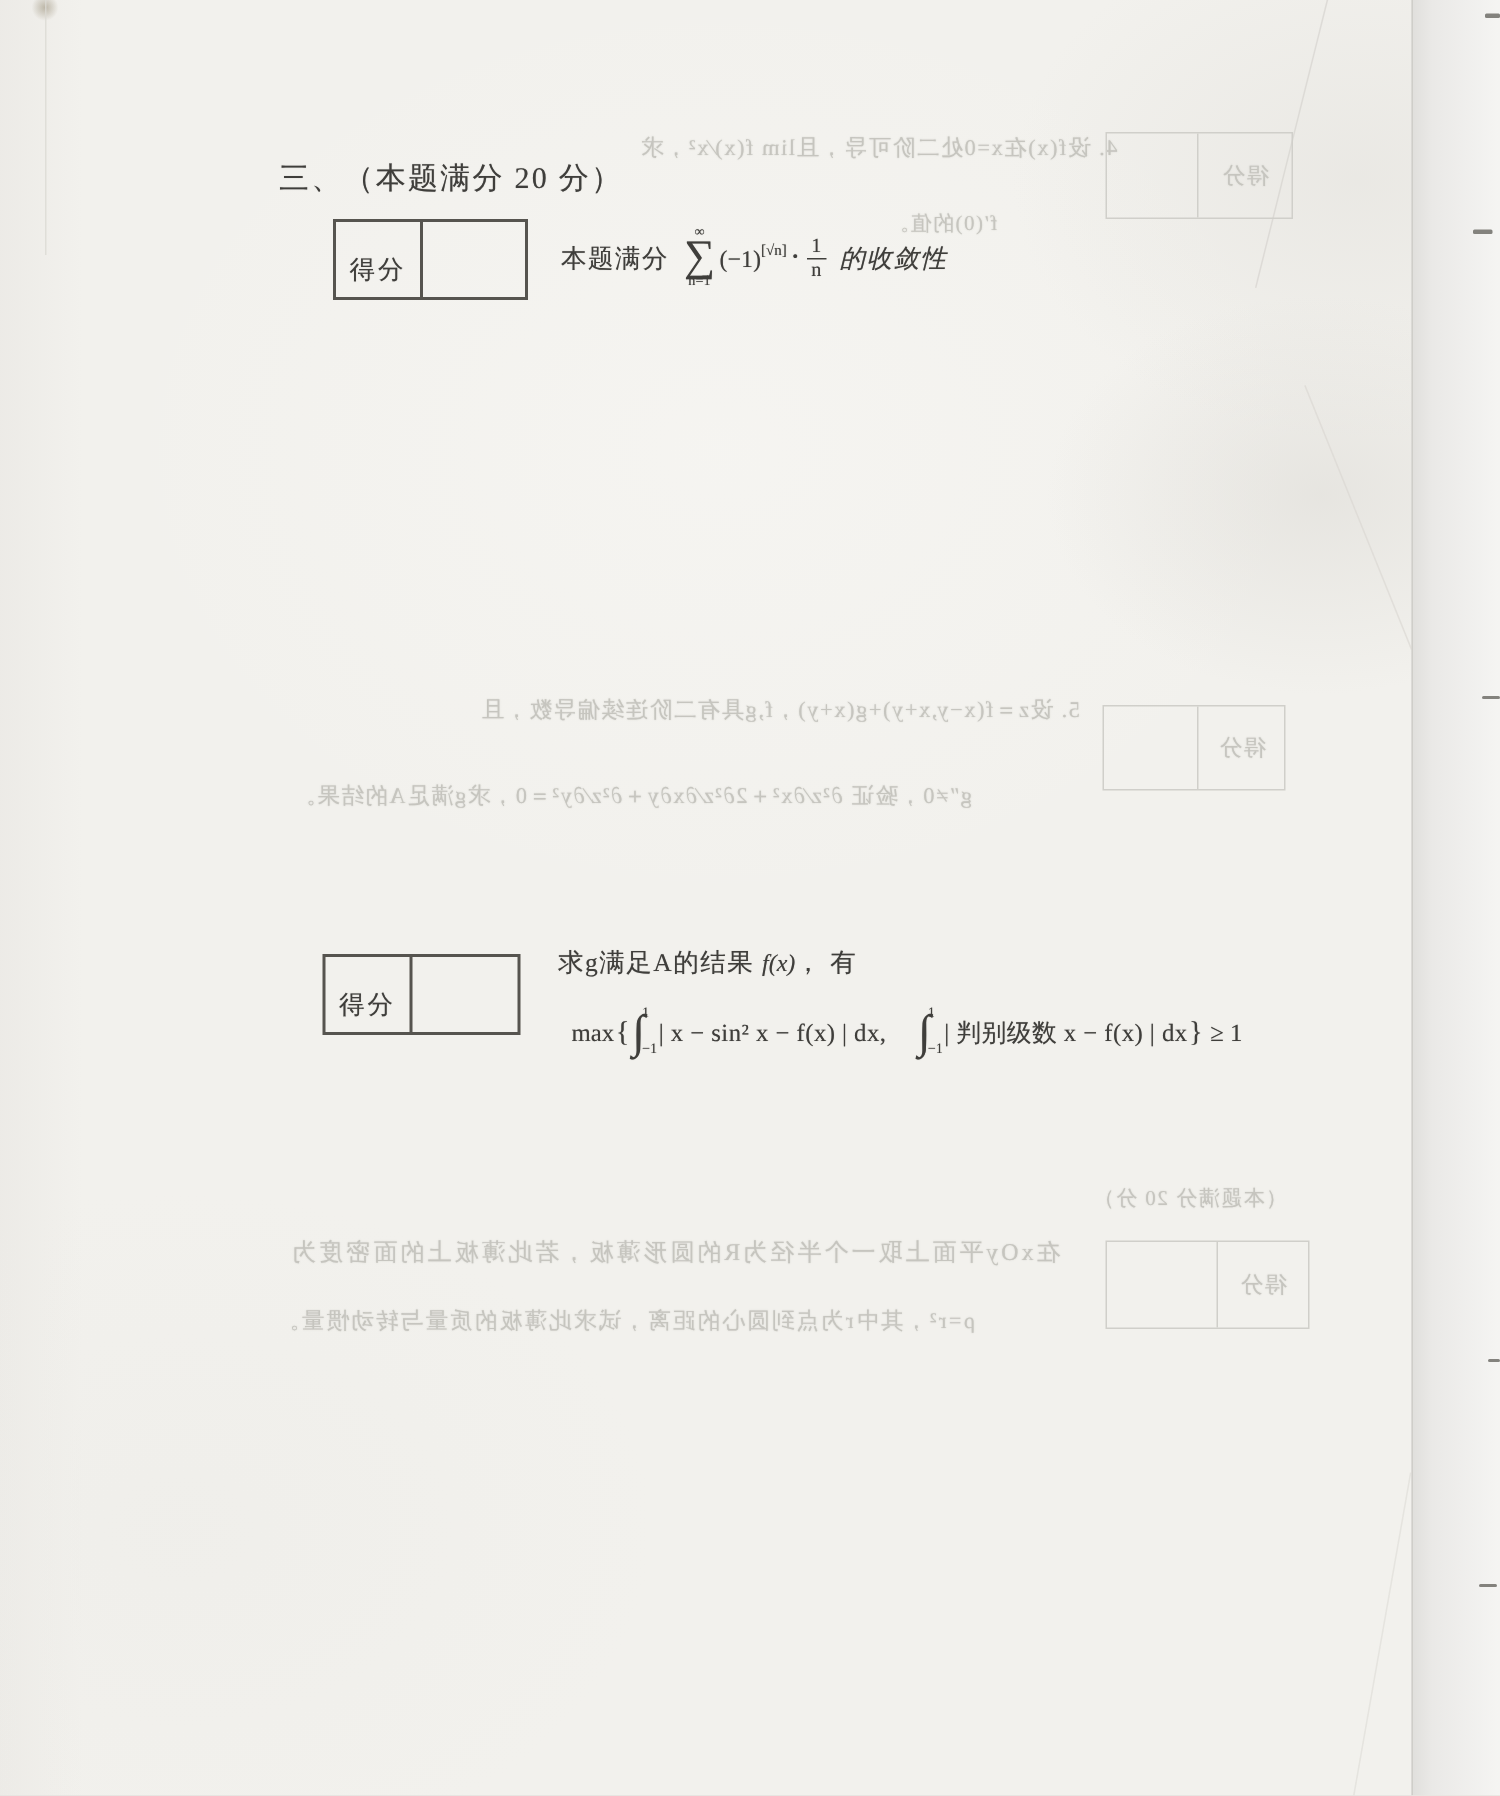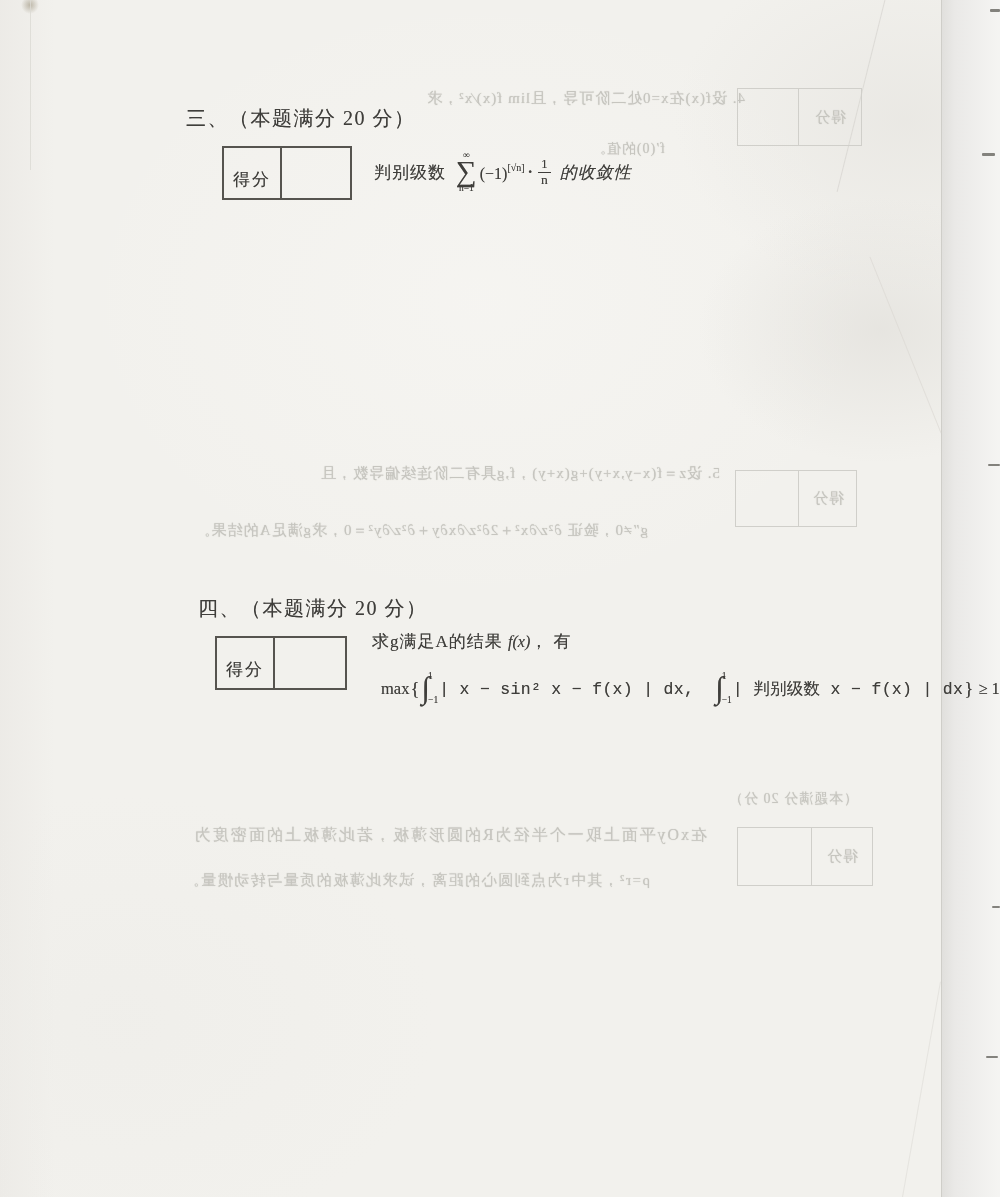--- a/index.html
+++ b/index.html
@@ -76,21 +76,21 @@
 
   .intro4{position:absolute;left:372px;top:630px;font-size:17px;letter-spacing:1px;white-space:nowrap;}
   .intro4 .fx{font-style:italic;font-size:16px;letter-spacing:0;}
 
   .f4{left:381px;top:666px;height:46px;font-size:16.5px;}
   .f4 .brace{font-size:19px;margin:0 1px;}
   .integral{display:inline-flex;align-items:stretch;height:38px;margin:0 1px;}
   .integral .sym{font-size:31px;line-height:1.15;}
   .integral .lims{display:flex;flex-direction:column;justify-content:space-between;
     font-size:9.5px;line-height:1;margin-left:-2px;padding:2px 0 3px 0;}
-  .term{letter-spacing:.3px;font-family:Liberation Mono, monospace;}
+  .term{letter-spacing:.3px;}
   .gap{display:inline-block;width:20px;}
   .geq{margin-left:4px;}
 
   
   .bleed{position:absolute;color:#c6c5bf;transform:scaleX(-1);white-space:nowrap;
     display:flex;justify-content:flex-start;letter-spacing:1px;
     text-shadow:0 0 1px rgba(198,197,191,.8);}
   .bt1{left:415px;top:89px;width:330px;font-size:15px;}
   .bt2{left:580px;top:140px;width:85px;font-size:14px;}
   .bm1{left:228px;top:464px;width:492px;font-size:15px;}
@@ -160,36 +160,35 @@
   <div class="heading h3 ink">三、（本题满分 20 分）</div>
 
   <div class="score-box sb3 ink">
     <div class="cell-l">
       <span class="lbl">得分</span>
     </div>
     <div class="cell-r"></div>
   </div>
 
   <div class="formula f3 ink">
-    <span class="cn pre">判别级数</span>
+    <span class="cn pre">本题满分</span>
     <span class="sum">
       <span class="lim">∞</span>
       <span class="sigma">∑</span>
       <span class="lim">n=1</span>
     </span>
     <span class="pow"><span>(−1)</span><sup>[√n]</sup></span>
     <span class="dot">·</span>
     <span class="frac">
       <span class="num">1</span>
       <span class="den">n</span>
     </span>
     <span class="cn suf">的收敛性</span>
   </div>
 
-  <div class="heading h4 ink">四、（本题满分 20 分）</div>
 
   <div class="score-box sb4 ink">
     <div class="cell-l">
       <span class="lbl">得分</span>
     </div>
     <div class="cell-r"></div>
   </div>
 
   <div class="intro4 ink">
     <span>求g满足A的结果 </span><span class="fx">f(x)</span><span>， 有</span>

